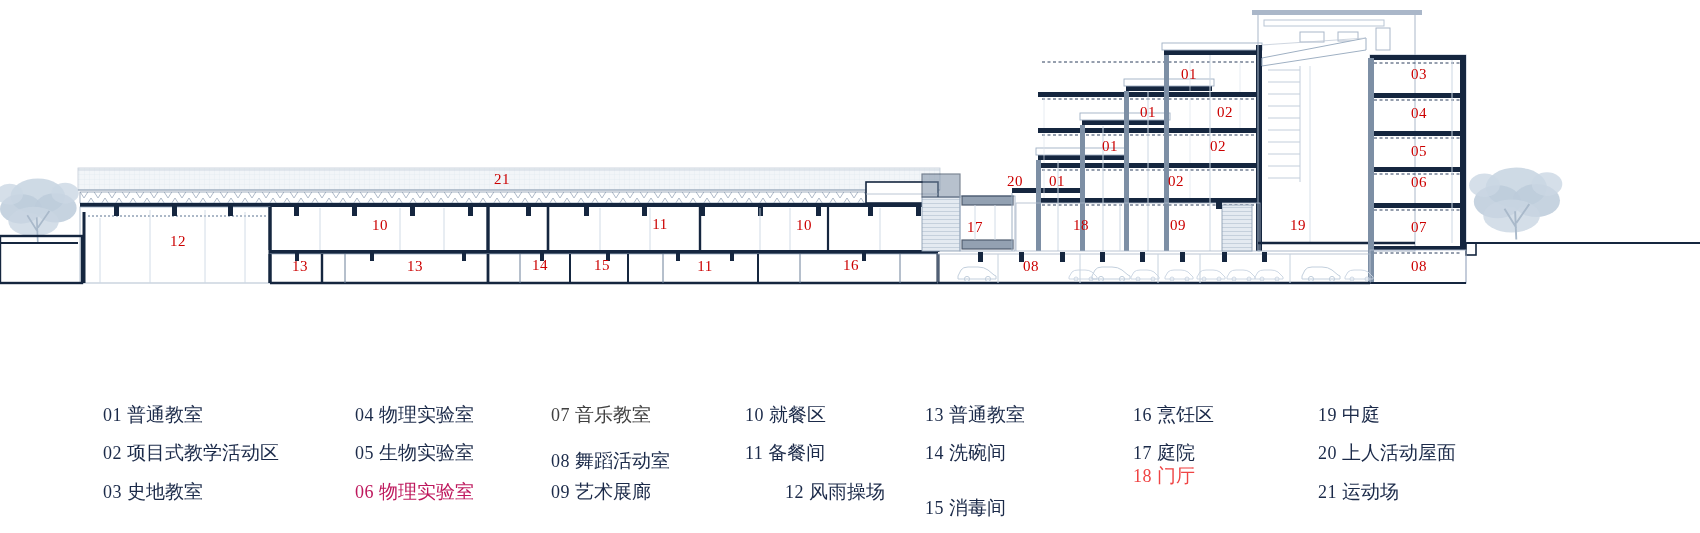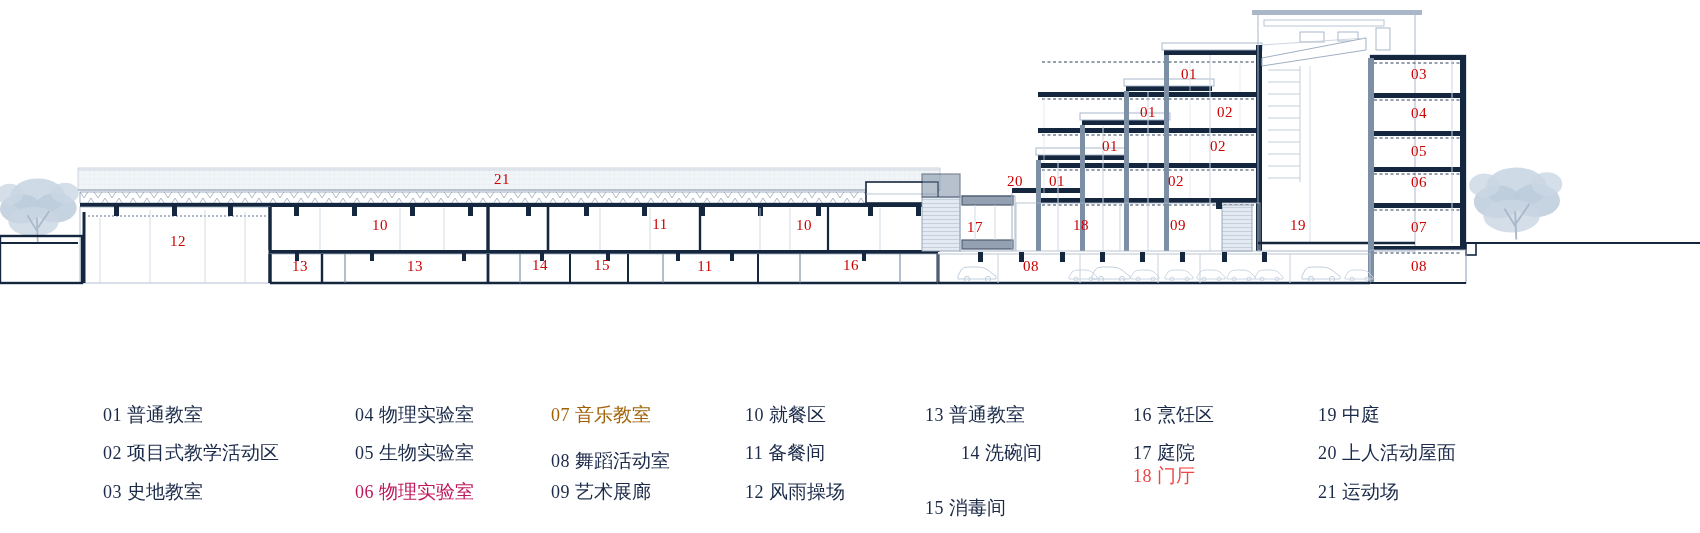--- a/index.html
+++ b/index.html
@@ -384,32 +384,32 @@
         <div class="legend-entry" style="top: 25px; color: rgb(27, 42, 73);"><span class="num">01</span><span>普通教室</span></div>
         <div class="legend-entry" style="top: 63px; color: rgb(27, 42, 73);"><span class="num">02</span><span>项目式教学活动区</span></div>
         <div class="legend-entry" style="top: 102px; color: rgb(27, 42, 73);"><span class="num">03</span><span>史地教室</span></div>
       </div>
       <div class="legend-col" style="left: 355px;">
         <div class="legend-entry" style="top: 25px; color: rgb(27, 42, 73);"><span class="num">04</span><span>物理实验室</span></div>
         <div class="legend-entry" style="top: 63px; color: rgb(27, 42, 73);"><span class="num">05</span><span>生物实验室</span></div>
         <div class="legend-entry" style="top: 102px; color: #be185d;"><span class="num">06</span><span>物理实验室</span></div>
       </div>
       <div class="legend-col" style="left: 551px;">
-        <div class="legend-entry" style="top: 25px; color: #a16207;"><span class="num">07</span><span>音乐教室</span></div>
+        <div class="legend-entry" style="top: 25px; color: #404040;"><span class="num">07</span><span>音乐教室</span></div>
         <div class="legend-entry" style="top: 71px; color: rgb(27, 42, 73);"><span class="num">08</span><span>舞蹈活动室</span></div>
         <div class="legend-entry" style="top: 102px; color: rgb(27, 42, 73); text-align: right;"><span class="num">09</span><span>艺术展廊</span></div>
       </div>
       <div class="legend-col" style="left: 745px;">
         <div class="legend-entry" style="top: 25px; color: rgb(27, 42, 73);"><span class="num">10</span><span>就餐区</span></div>
         <div class="legend-entry" style="top: 63px; color: rgb(27, 42, 73);"><span class="num">11</span><span>备餐间</span></div>
-        <div class="legend-entry" style="top: 102px; color: rgb(27, 42, 73);"><span class="num">12</span><span>风雨操场</span></div>
+        <div class="legend-entry" style="top: 102px; color: rgb(27, 42, 73); margin-left: 40px;"><span class="num">12</span><span>风雨操场</span></div>
       </div>
       <div class="legend-col" style="left: 925px;">
         <div class="legend-entry" style="top: 25px; color: rgb(27, 42, 73);"><span class="num">13</span><span>普通教室</span></div>
-        <div class="legend-entry" style="top: 63px; color: rgb(27, 42, 73); margin-left: 36px;"><span class="num">14</span><span>洗碗间</span></div>
+        <div class="legend-entry" style="top: 63px; color: rgb(27, 42, 73);"><span class="num">14</span><span>洗碗间</span></div>
         <div class="legend-entry" style="top: 102px; color: rgb(27, 42, 73); margin-top: 16px;"><span class="num">15</span><span>消毒间</span></div>
       </div>
       <div class="legend-col" style="left: 1133px;">
         <div class="legend-entry" style="top: 25px; color: rgb(27, 42, 73);"><span class="num">16</span><span>烹饪区</span></div>
         <div class="legend-entry" style="top: 63px; color: rgb(27, 42, 73);"><span class="num">17</span><span>庭院</span></div>
         <div class="legend-entry" style="top: 86px; color: #ef4444;"><span class="num">18</span><span>门厅</span></div>
       </div>
       <div class="legend-col" style="left: 1318px;">
         <div class="legend-entry" style="top: 25px; color: rgb(27, 42, 73);"><span class="num">19</span><span>中庭</span></div>
         <div class="legend-entry" style="top: 63px; color: rgb(27, 42, 73);"><span class="num">20</span><span>上人活动屋面</span></div>

